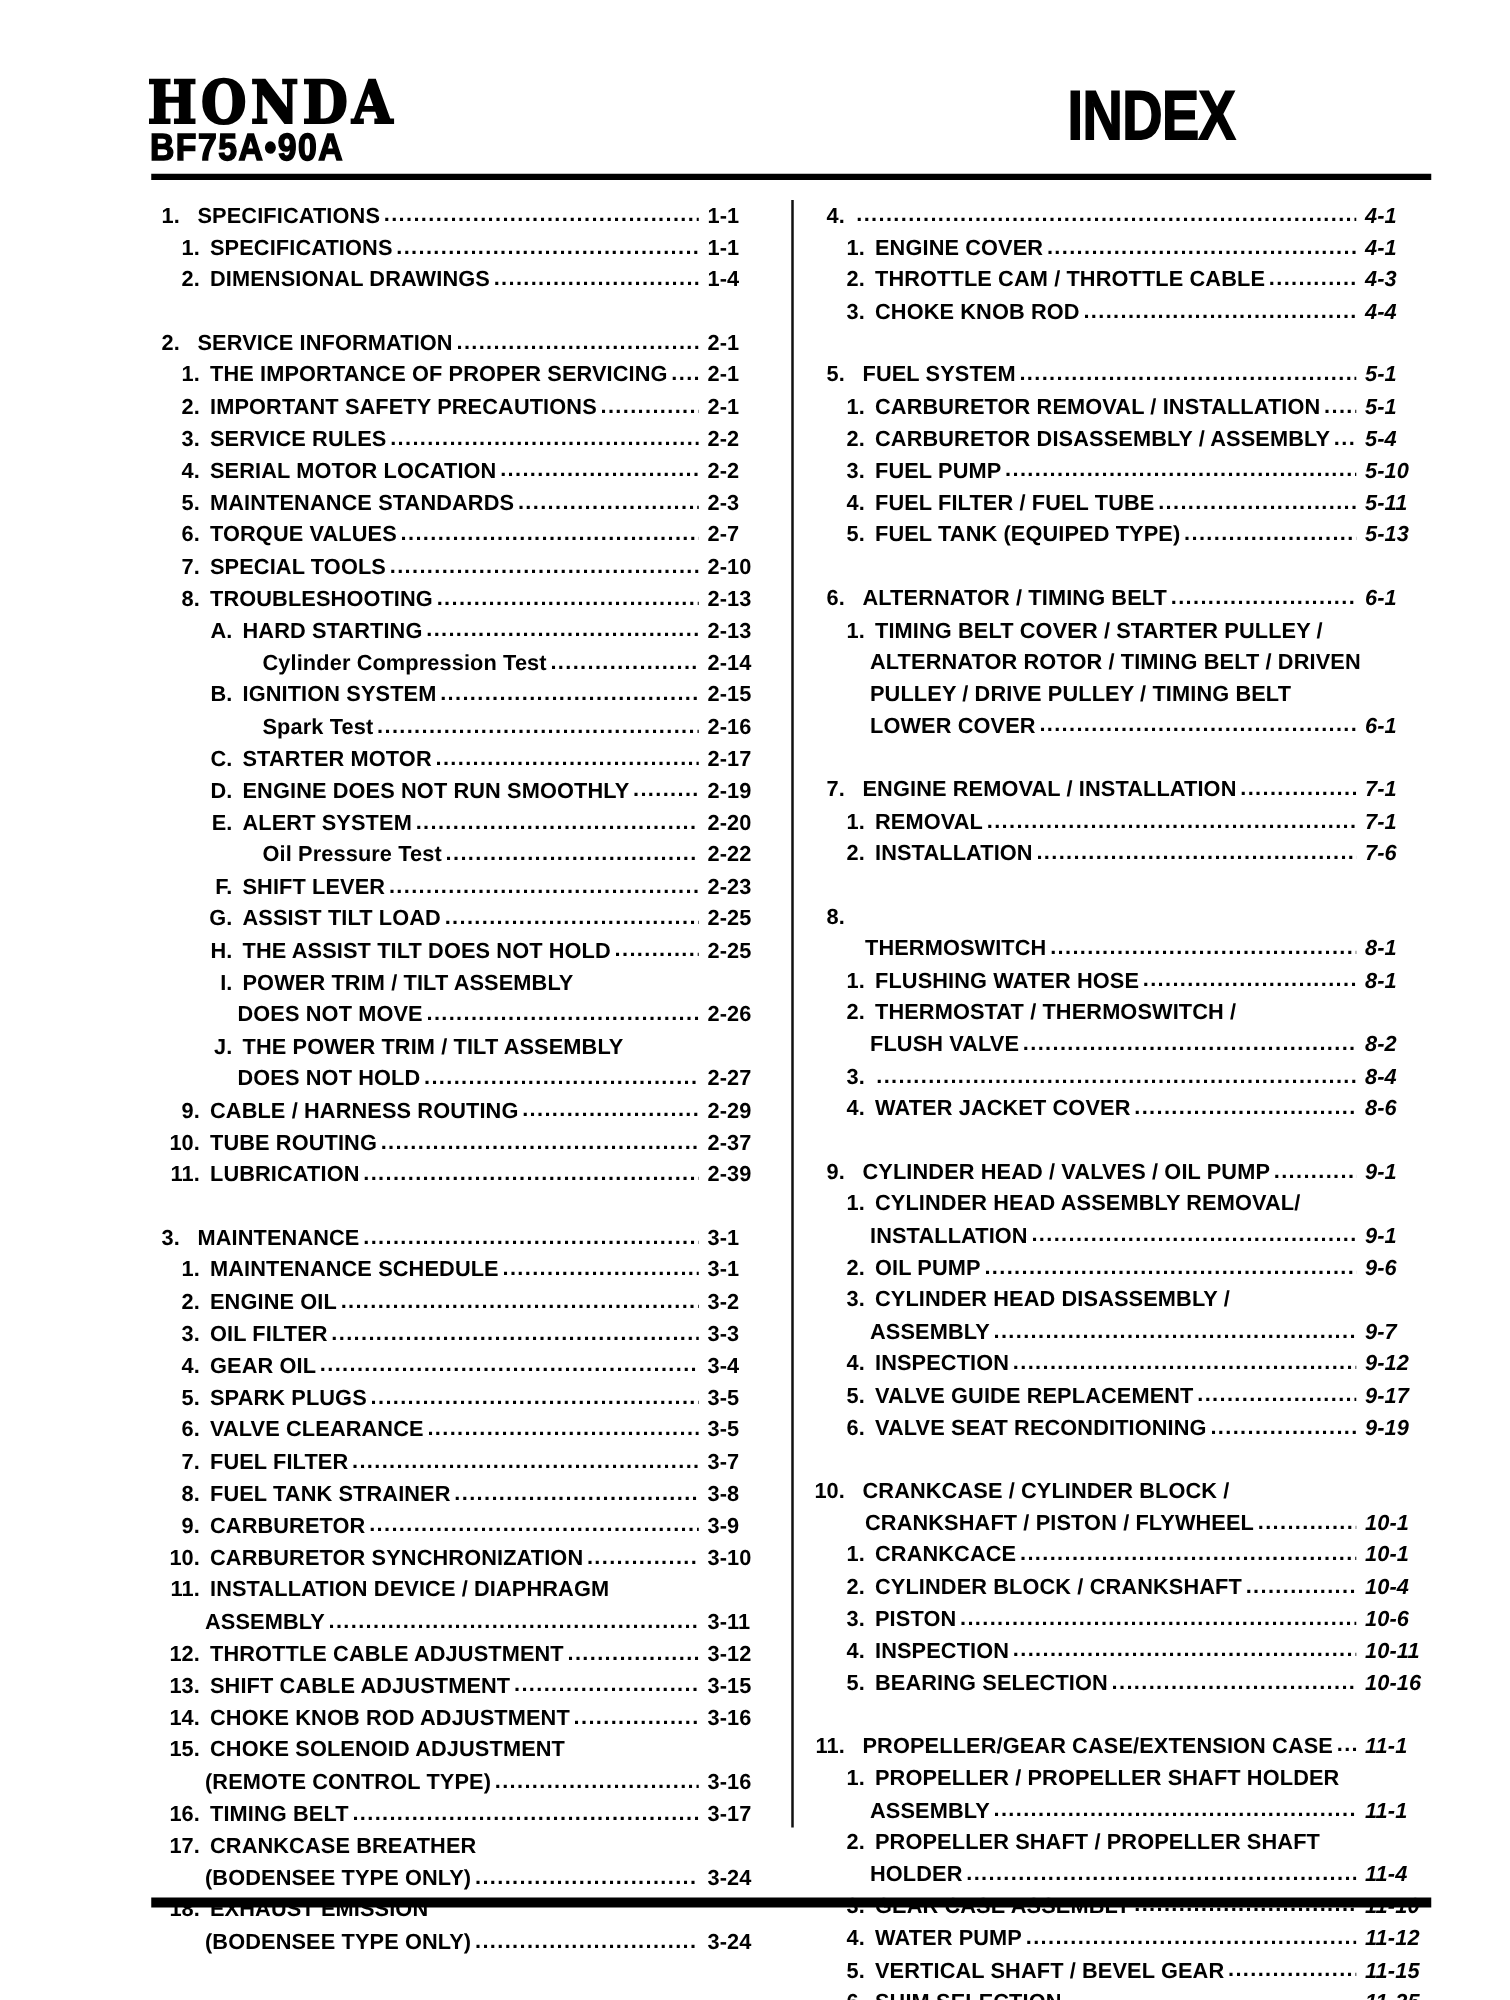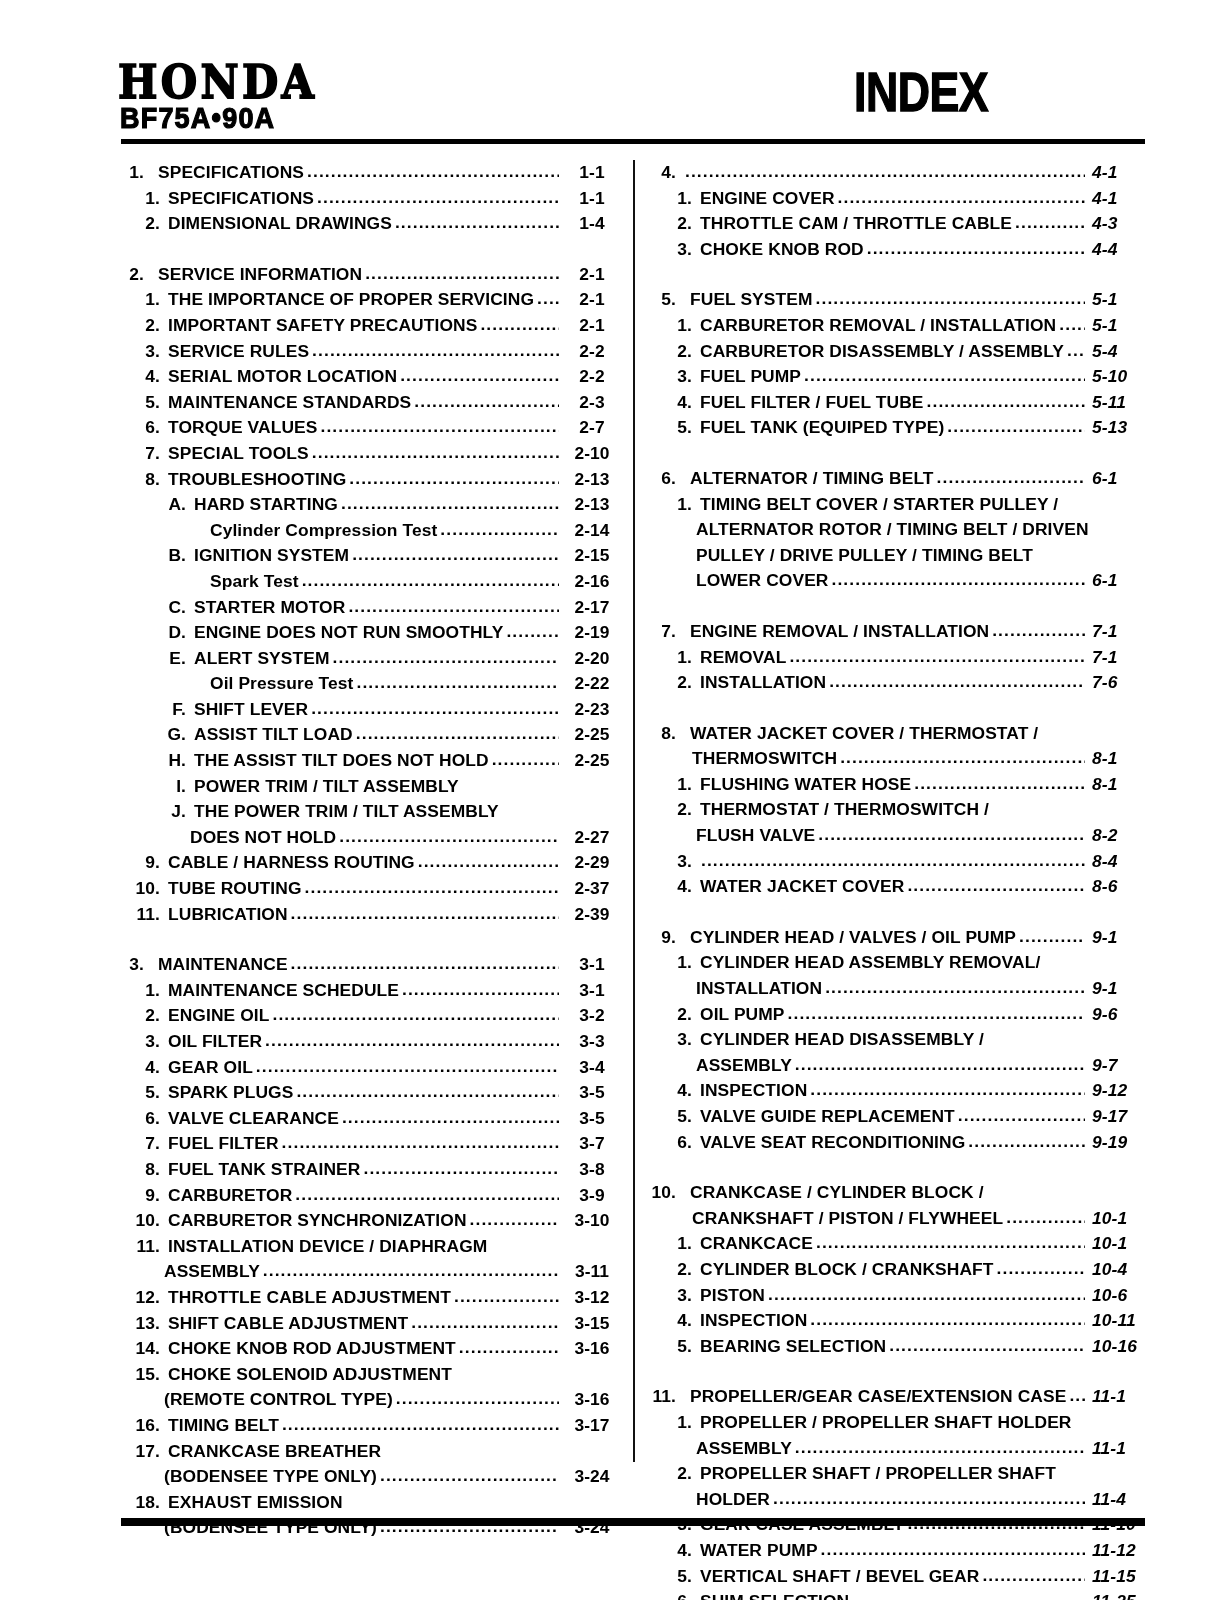--- a/index.html
+++ b/index.html
@@ -156,21 +156,21 @@
   .lvlA > .line > .num      { width: 68px; }
   .lvlA > .line > .label    { padding-left: 2px; }
 
   .lvl3 > .line > .num      { width: 86px; }
   .lvl3 > .line > .label    { padding-left: 0px; }
 
   
   .lvl3 > .line > .label    { font-weight: 700; text-align: right; }
 
   
-  .col-left-pg  { width: 52px; text-align: center; }
+  .col-left-pg  { width: 52px; }
   .col-right-pg { width: 58px; font-style: italic; }
 
   
   .ind-lvl2  { padding-left: 44px; }
   .ind-lvlA  { padding-left: 70px; }
   .ind-lvl1  { padding-left: 34px; }
 
   
   #footer-rule {
     position: absolute;
@@ -376,20 +376,26 @@
           <span class="label">THE ASSIST TILT DOES NOT HOLD</span>
           <span class="leader"></span>
           <span class="pageno col-left-pg">2-25</span>
         </div>
       </div>
       <div class="entry lvlA">
         <div class="line">
           <span class="num">I.</span>
           <span class="label">POWER TRIM / TILT ASSEMBLY</span>
         </div>
+        <div class="line cont">
+          <span class="spacerblank ind-lvlA"></span>
+          <span class="label">DOES NOT MOVE</span>
+          <span class="leader"></span>
+          <span class="pageno col-left-pg">2-26</span>
+        </div>
       </div>
       <div class="entry lvlA">
         <div class="line">
           <span class="num">J.</span>
           <span class="label">THE POWER TRIM / TILT ASSEMBLY</span>
         </div>
         <div class="line cont">
           <span class="spacerblank ind-lvlA"></span>
           <span class="label">DOES NOT HOLD</span>
           <span class="leader"></span>
@@ -717,21 +723,20 @@
         <div class="line">
           <span class="num">2.</span>
           <span class="label">INSTALLATION</span>
           <span class="leader"></span>
           <span class="pageno col-right-pg">7-6</span>
         </div>
       </div>
       <div class="entry lvl1 gap">
         <div class="line">
           <span class="num">8.</span>
-          <span class="label">WATER JACKET COVER / THERMOSTAT /</span>
         </div>
         <div class="line cont">
           <span class="spacerblank ind-lvl1"></span>
           <span class="label">THERMOSWITCH</span>
           <span class="leader"></span>
           <span class="pageno col-right-pg">8-1</span>
         </div>
       </div>
       <div class="entry lvl2">
         <div class="line">

